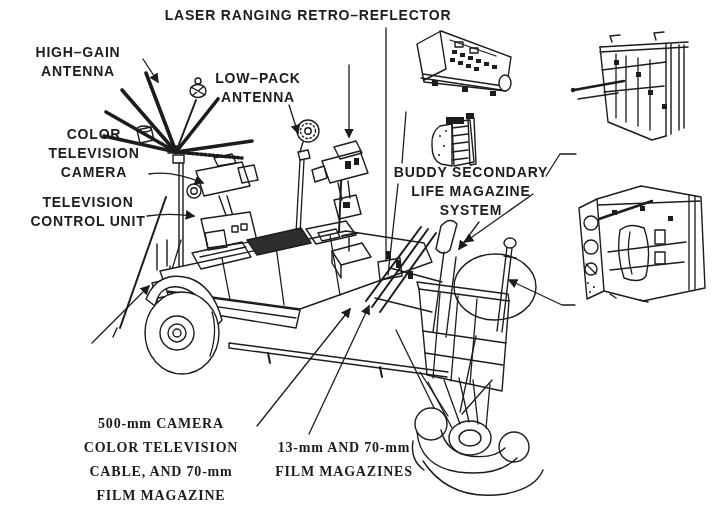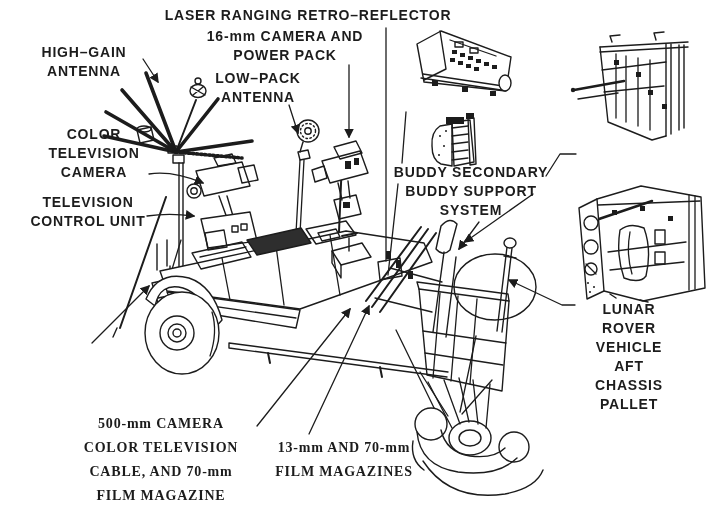--- a/index.html
+++ b/index.html
@@ -266,45 +266,40 @@
       <path class="ldr" d="M546,176 L560,154 L576,154"></path>
       <path class="ldr" marker-end="url(#ah)" d="M575,305 L562,305 L509,280"></path>
       <path class="ldr" marker-end="url(#ah)" d="M92,343 L149,286"></path>
       <path class="ldr" marker-end="url(#ah)" d="M257,426 L350,309"></path>
       <path class="ldr" marker-end="url(#ah)" d="M309,434 L369,306"></path>
     </g>
   </svg>
 
   <div class="lbl" style="left:308px; top:6px">LASER RANGING RETRO–REFLECTOR</div>
 
-  <div class="lbl" style="left:285px; top:27px">16-mm CAMERA AND
-POWER PACK</div>
-
-  <div class="lbl" style="left:84px; top:43px">HIGH–GAIN
+
+  <div class="lbl" style="left:78px; top:43px">HIGH–GAIN
 ANTENNA</div>
 
   <div class="lbl" style="left:258px; top:69px">LOW–PACK
 ANTENNA</div>
 
 
   <div class="lbl" style="left:94px; top:125px">COLOR
 TELEVISION
 CAMERA</div>
 
   <div class="lbl" style="left:88px; top:193px">TELEVISION
 CONTROL UNIT</div>
 
   <div class="lbl" style="left:471px; top:163px">BUDDY SECONDARY
-BUDDY SUPPORT
+LIFE MAGAZINE
 SYSTEM</div>
 
 
-  <div class="lbl" style="left:629px; top:300px">LUNAR ROVER
-VEHICLE AFT
-CHASSIS PALLET</div>
 
 
   <div class="lbl lh20" style="left:161px; top:412px">500-mm CAMERA
 COLOR TELEVISION
 CABLE, AND 70-mm
 FILM MAGAZINE</div>
 
   <div class="lbl lh20" style="left:344px; top:436px">13-mm AND 70-mm
 FILM MAGAZINES</div>
 </div>

